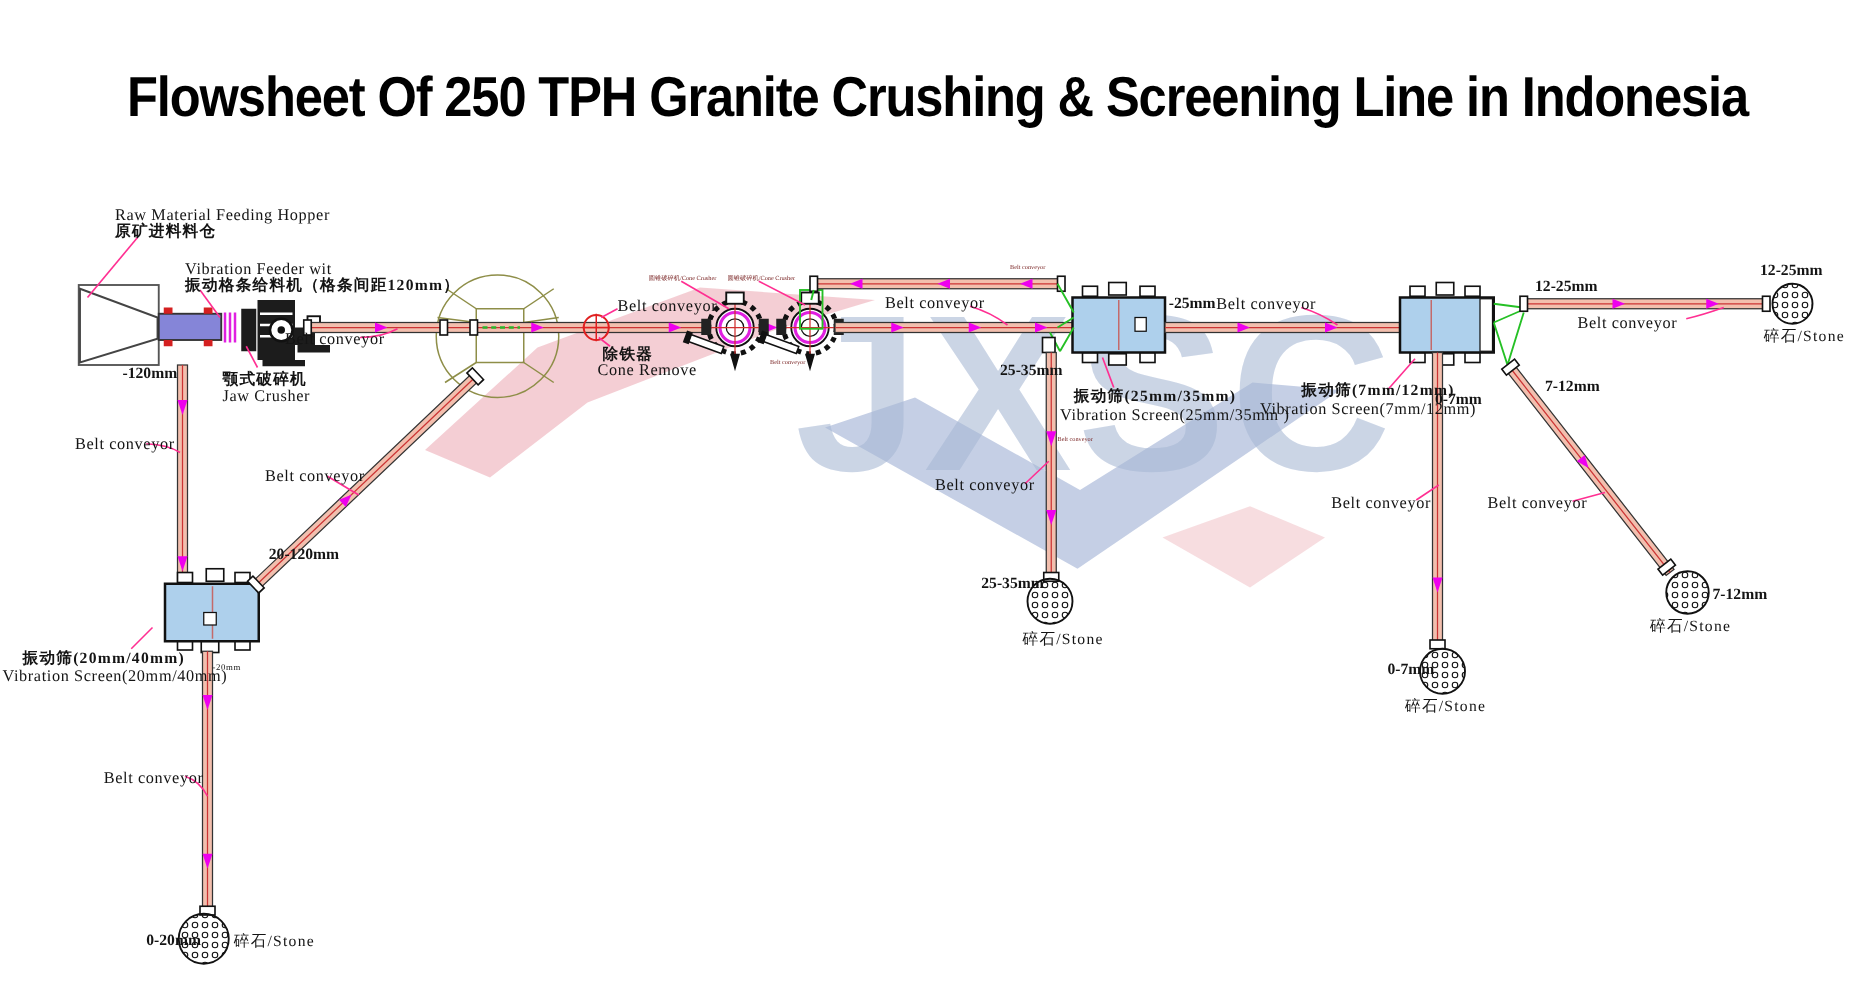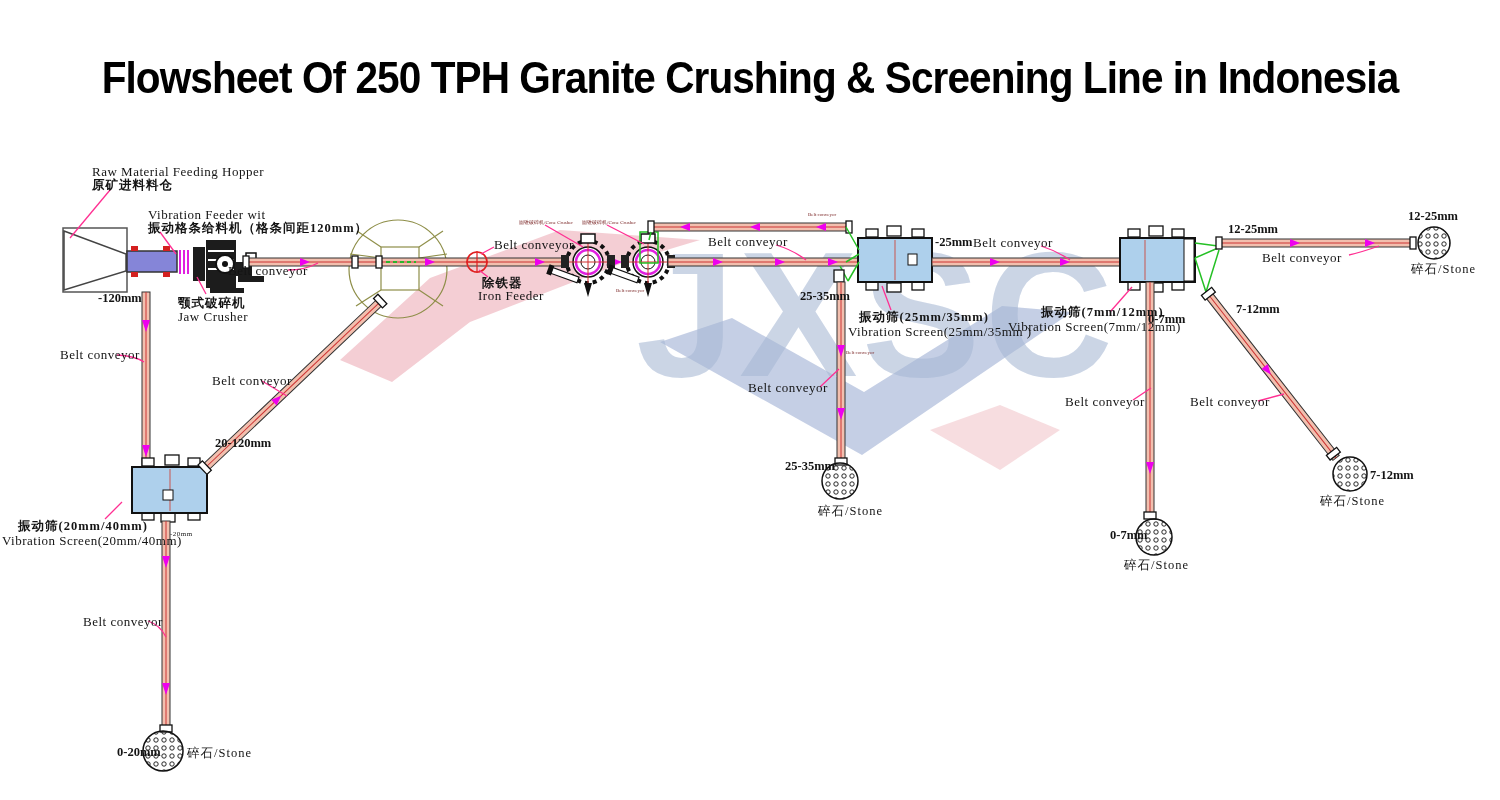--- a/index.html
+++ b/index.html
@@ -290,21 +290,21 @@
   <div class="lbl zh z2" style="left:148px;top:220px;font-weight:600;">振动格条给料机（格条间距120mm）</div>
   <div class="lbl zh z2" style="left:178px;top:295px;font-weight:600;text-align:right;">颚式破碎机</div>
   <div class="lbl z2" style="left:178px;top:309px;font-family:Liberation Serif, serif;">Jaw Crusher</div>
   <div class="lbl sz z2" style="left:98px;top:291px;">-120mm</div>
 
   <div class="lbl z2" style="left:228px;top:263px;">Belt conveyor</div>
   <div class="lbl z2" style="left:60px;top:347px;">Belt conveyor</div>
   <div class="lbl z2" style="left:212px;top:373px;">Belt conveyor</div>
   <div class="lbl z2" style="left:494px;top:237px;">Belt conveyor</div>
   <div class="lbl zh z2" style="left:482px;top:275px;font-weight:600;">除铁器</div>
-  <div class="lbl z2" style="left:478px;top:288px;">Iron Feeder</div>
+  <div class="lbl z2" style="left:478px;top:288px;">Cone Remove</div>
 
   <div class="lbl tiny z2" style="left:519px;top:219px;">圆锥破碎机/Cone Crusher</div>
   <div class="lbl tiny z2" style="left:582px;top:219px;">圆锥破碎机/Cone Crusher</div>
   <div class="lbl tiny z2" style="left:616px;top:288px;">Belt conveyor</div>
   <div class="lbl tiny z2" style="left:808px;top:212px;">Belt conveyor</div>
   <div class="lbl tiny z2" style="left:846px;top:350px;">Belt conveyor</div>
 
   <div class="lbl z2" style="left:708px;top:234px;">Belt conveyor</div>
   <div class="lbl sz z2" style="left:935px;top:235px;">-25mm</div>
   <div class="lbl z2" style="left:973px;top:235px;">Belt conveyor</div>

